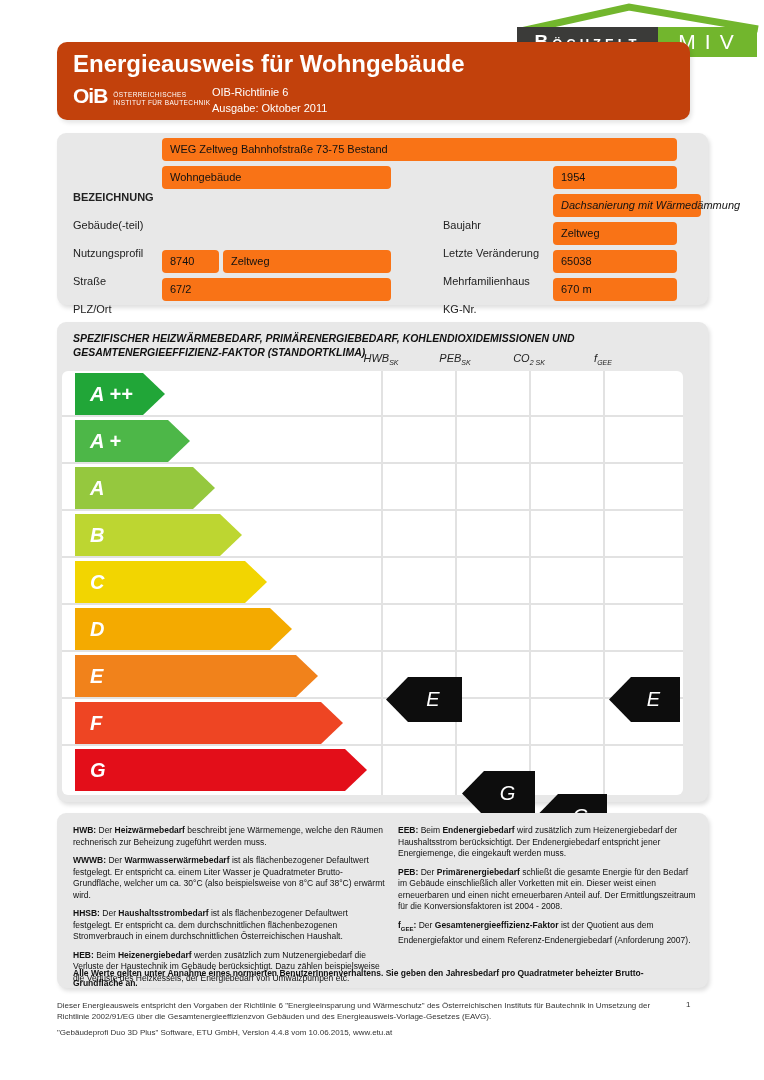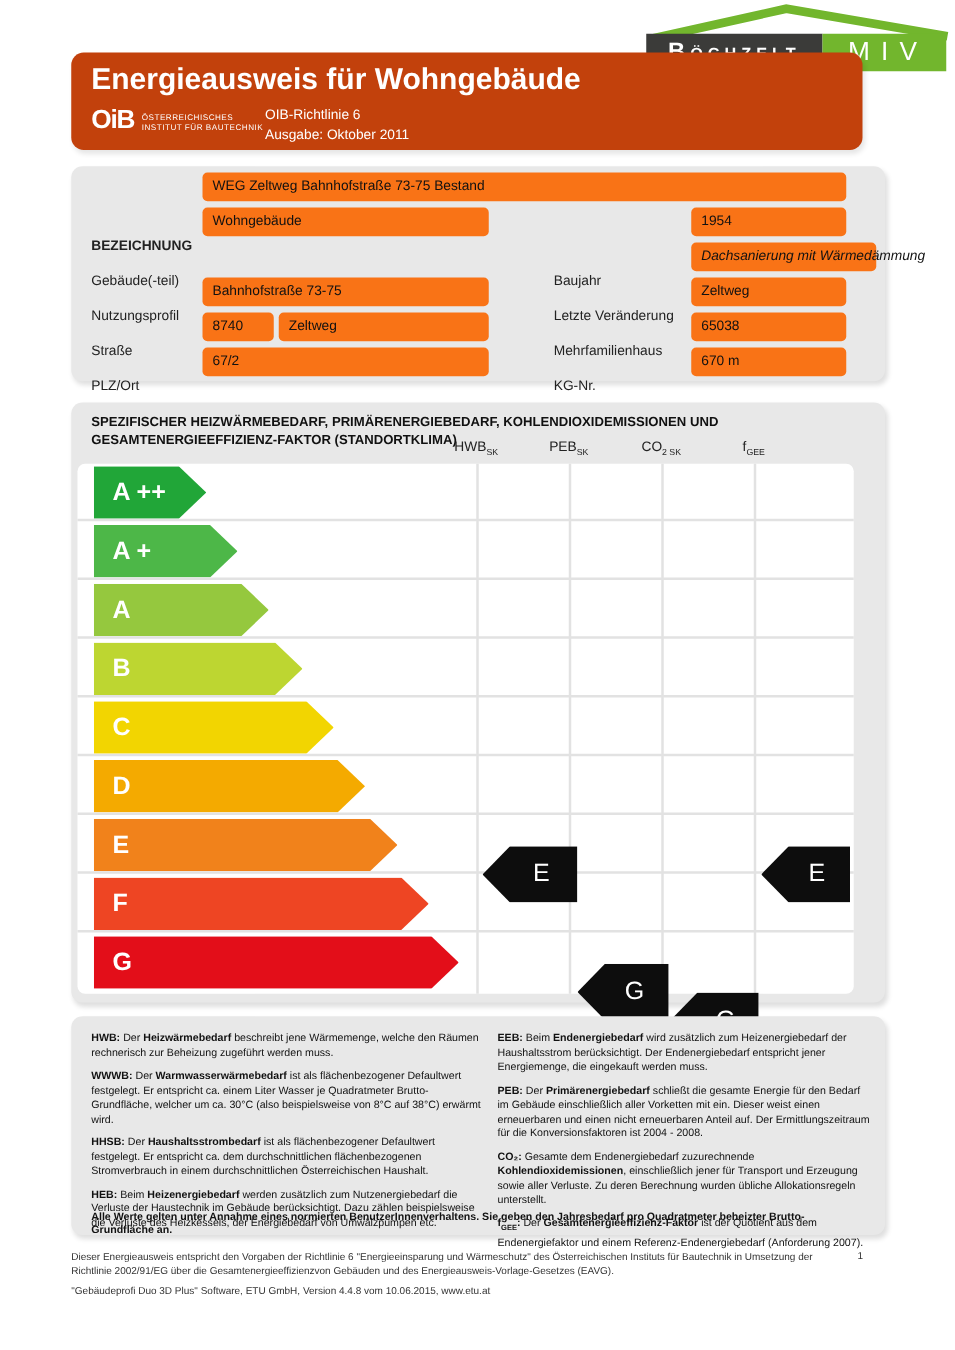--- a/index.html
+++ b/index.html
@@ -32,21 +32,21 @@
   .ea-bars span { height:3px; flex:1; }
   .ea-underline { top:39px; }
   .ea-underline span { height:2px; }
   .ea-text { position:absolute; left:0; top:12px; width:100%; text-align:center;
              font-size:17px; color:#1a1a1a; font-weight:500; }
 
   
   .panel { position:absolute; left:57px; width:651px; background:#e8e8e8; border-radius:9px;
            box-shadow:2px 3px 4px rgba(0,0,0,0.13); }
   .panel-details { top:133px; height:172px; }
-  .panel-chart { top:322px; height:480px; }
+  .panel-chart { top:322px; height:480px;font-style:italic; }
   .panel-defs { top:813px; height:175px; }
 
   
   .flabel { position:absolute; font-size:11px; color:#222; line-height:23px; white-space:nowrap;margin-top:48px; }
   .flabel.bold { font-weight:bold; }
   .fbox { position:absolute; height:23px; background:#f97316; border-radius:4px; font-size:11px;
           line-height:23px; padding-left:8px; white-space:nowrap; color:#111; }
 
   
   .chart-title { position:absolute; left:16px; top:9px; font-size:10.5px; font-weight:bold;
@@ -119,21 +119,20 @@
   <div class="panel panel-details">
     <div class="flabel bold" style="left:16px; top:5px;">BEZEICHNUNG</div>
     <div class="fbox" style="left:105px; top:5px; width:515px;">WEG Zeltweg Bahnhofstraße 73-75 Bestand</div>
 
     <div class="flabel" style="left:16px; top:33px;">Gebäude(-teil)</div>
     <div class="fbox" style="left:105px; top:33px; width:229px;">Wohngebäude</div>
 
     <div class="flabel" style="left:16px; top:61px;">Nutzungsprofil</div>
 
     <div class="flabel" style="left:16px; top:89px;">Straße</div>
-    <div class="fbox" style="left:105px; top:89px; width:229px;">Bahnhofstraße 73-75</div>
 
     <div class="flabel" style="left:16px; top:117px;">PLZ/Ort</div>
     <div class="fbox" style="left:105px; top:117px; width:57px;">8740</div>
     <div class="fbox" style="left:166px; top:117px; width:168px;">Zeltweg</div>
 
     <div class="flabel" style="left:16px; top:145px;">Grundstücksnr.</div>
     <div class="fbox" style="left:105px; top:145px; width:229px;">67/2</div>
 
     <div class="flabel" style="left:386px; top:33px;">Baujahr</div>
     <div class="fbox" style="left:496px; top:33px; width:124px;">1954</div>
@@ -200,21 +199,20 @@
   <div class="panel panel-defs">
     <div class="defs-col defs-left">
       <p><b>HWB:</b><span> Der </span><b>Heizwärmebedarf</b><span> beschreibt jene Wärmemenge, welche den Räumen rechnerisch zur Beheizung zugeführt werden muss.</span></p>
       <p><b>WWWB:</b><span> Der </span><b>Warmwasserwärmebedarf</b><span> ist als flächenbezogener Defaultwert festgelegt. Er entspricht ca. einem Liter Wasser je Quadratmeter Brutto-Grundfläche, welcher um ca. 30°C (also beispielsweise von 8°C auf 38°C) erwärmt wird.</span></p>
       <p><b>HHSB:</b><span> Der </span><b>Haushaltsstrombedarf</b><span> ist als flächenbezogener Defaultwert festgelegt. Er entspricht ca. dem durchschnittlichen flächenbezogenen Stromverbrauch in einem durchschnittlichen Österreichischen Haushalt.</span></p>
       <p><b>HEB:</b><span> Beim </span><b>Heizenergiebedarf</b><span> werden zusätzlich zum Nutzenergiebedarf die Verluste der Haustechnik im Gebäude berücksichtigt. Dazu zählen beispielsweise die Verluste des Heizkessels, der Energiebedarf von Umwälzpumpen etc.</span></p>
     </div>
     <div class="defs-col defs-right">
       <p><b>EEB:</b><span> Beim </span><b>Endenergiebedarf</b><span> wird zusätzlich zum Heizenergiebedarf der Haushaltsstrom berücksichtigt. Der Endenergiebedarf entspricht jener Energiemenge, die eingekauft werden muss.</span></p>
       <p><b>PEB:</b><span> Der </span><b>Primärenergiebedarf</b><span> schließt die gesamte Energie für den Bedarf im Gebäude einschließlich aller Vorketten mit ein. Dieser weist einen erneuerbaren und einen nicht erneuerbaren Anteil auf. Der Ermittlungszeitraum für die Konversionsfaktoren ist 2004 - 2008.</span></p>
-      <p><b>CO₂:</b><span> Gesamte dem Endenergiebedarf zuzurechnende </span><b>Kohlendioxidemissionen</b><span>, einschließlich jener für Transport und Erzeugung sowie aller Verluste. Zu deren Berechnung wurden übliche Allokationsregeln unterstellt.</span></p>
       <p><b>f</b><sub><b>GEE</b></sub><b>:</b><span> Der </span><b>Gesamtenergieeffizienz-Faktor</b><span> ist der Quotient aus dem Endenergiefaktor und einem Referenz-Endenergiebedarf (Anforderung 2007).</span></p>
     </div>
     <div class="bottom-note">Alle Werte gelten unter Annahme eines normierten BenutzerInnenverhaltens. Sie geben den Jahresbedarf pro Quadratmeter beheizter Brutto-Grundfläche an.</div>
   </div>
 
   <div class="fineprint fp1">Dieser Energieausweis entspricht den Vorgaben der Richtlinie 6 "Energieeinsparung und Wärmeschutz" des Österreichischen Instituts für Bautechnik in Umsetzung der Richtlinie 2002/91/EG über die Gesamtenergieeffizienzvon Gebäuden und des Energieausweis-Vorlage-Gesetzes (EAVG).</div>
   <div class="fineprint fp2">"Gebäudeprofi Duo 3D Plus" Software, ETU GmbH, Version 4.4.8 vom 10.06.2015, www.etu.at</div>
   <div class="page-num">1</div>
 
 </div>

